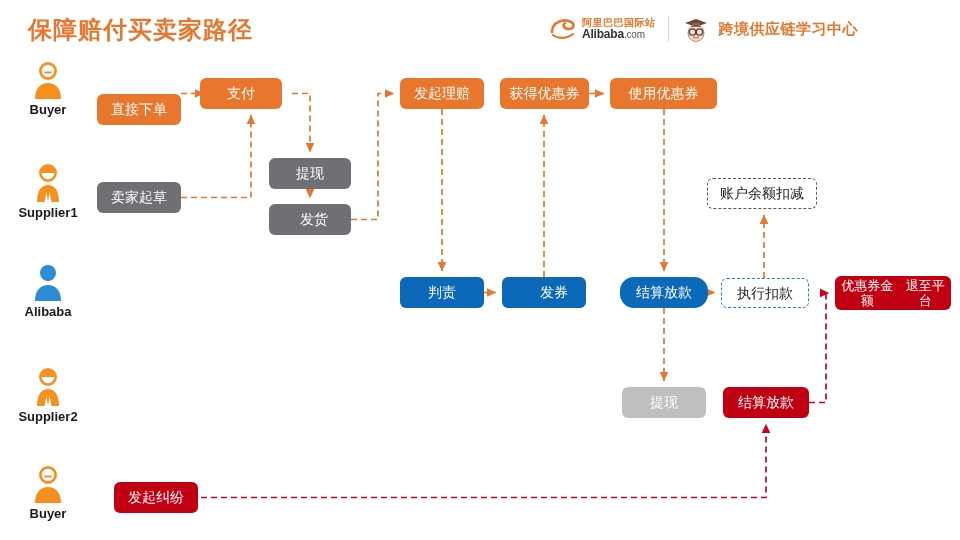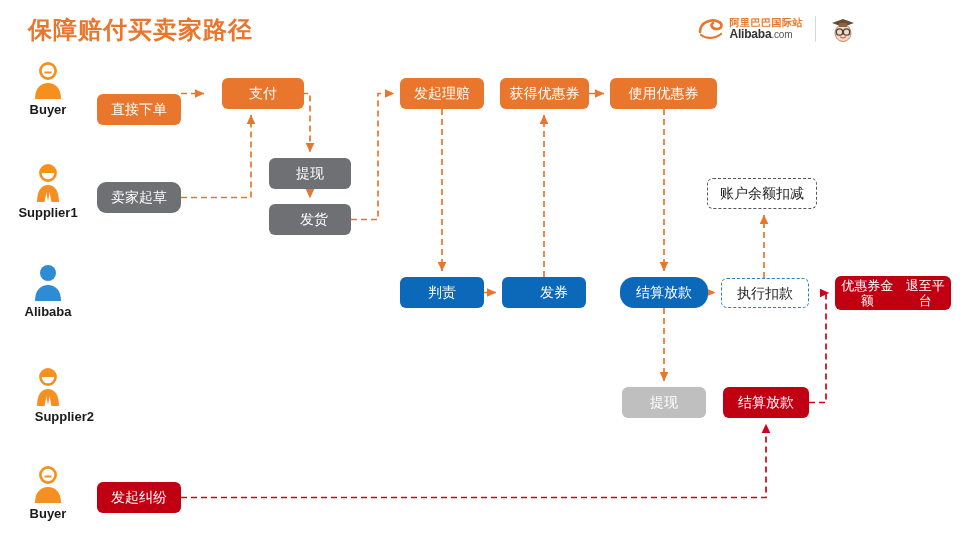--- a/index.html
+++ b/index.html
@@ -81,20 +81,21 @@
       <svg width="30" height="30" viewBox="0 0 30 30">
         <ellipse cx="15" cy="19" rx="8" ry="8.5" fill="#F6D9C4" stroke="#C08B63" stroke-width="1"></ellipse>
         <path d="M4 9 L15 5 L26 9 L15 13 Z" fill="#6B4A33"></path>
         <rect x="11" y="9" width="8" height="4" fill="#8B6343"></rect>
         <circle cx="11.5" cy="18" r="3.2" fill="none" stroke="#444" stroke-width="1.3"></circle>
         <circle cx="18.5" cy="18" r="3.2" fill="none" stroke="#444" stroke-width="1.3"></circle>
         <line x1="14.7" y1="18" x2="15.3" y2="18" stroke="#444" stroke-width="1.3"></line>
         <path d="M12.5 23 Q15 25 17.5 23" fill="none" stroke="#C0603C" stroke-width="1.2" stroke-linecap="round"></path>
       </svg>
     </div>
+    <div class="center-name">跨境供应链学习中心</div>
   </div>
 
   <div id="personas">
       <div class="persona" style="left: 2px; top: 60px;">
         <div class="ic">
           <svg width="38" height="40" viewBox="0 0 38 40">
             <circle cx="19" cy="11" r="7.6" fill="none" stroke="#F5901E" stroke-width="2.7"></circle>
             <line x1="15.5" y1="12.5" x2="22.5" y2="12.5" stroke="#F5901E" stroke-width="2"></line>
             <path d="M6 39 C6 28 11.8 23 19 23 C26.2 23 32 28 32 39 Z" fill="#F5901E"></path>
           </svg>
@@ -115,21 +116,21 @@
       </div>
       <div class="persona" style="left: 2px; top: 262px;">
         <div class="ic">
           <svg width="38" height="40" viewBox="0 0 38 40">
             <circle cx="19" cy="11" r="8" fill="#2E8BD6"></circle>
             <path d="M6 39 C6 28 11.8 23 19 23 C26.2 23 32 28 32 39 Z" fill="#2E8BD6"></path>
           </svg>
         </div>
         <div class="lbl">Alibaba</div>
       </div>
-      <div class="persona" style="left: 2px; top: 367px; text-align: right;">
+      <div class="persona" style="left: 2px; top: 367px;">
         <div class="ic">
           <svg width="38" height="40" viewBox="0 0 38 40">
             <circle cx="19" cy="10" r="7.6" fill="none" stroke="#F5901E" stroke-width="2.6"></circle>
             <path d="M19 3.5 a7 7 0 0 1 7 6.5 h-14 a7 7 0 0 1 7 -6.5" fill="#F5901E"></path>
             <path d="M8 39 C8 27 13 22 19 22 C25 22 30 27 30 39 Z" fill="#F5901E"></path>
             <path d="M19 22 L15.5 39 h7 Z" fill="#ffffff"></path>
             <path d="M19 22 L16.8 26 L19 38 L21.2 26 Z" fill="#F5901E"></path>
           </svg>
         </div>
         <div class="lbl">Supplier2</div>
@@ -184,34 +185,34 @@
       <path d="M664,308 V381" stroke="#E8762C" marker-end="url(#ar-o)"></path>
 
       <path d="M181,497.5 H766 V424" stroke="#D0021B" marker-end="url(#ar-r)"></path>
 
       <path d="M809,402.5 H826 V293 H829" stroke="#D0021B" marker-end="url(#ar-r)"></path>
     </g>
   </svg>
 
   <div id="nodes">
       <div class="node n-orange" style="left: 97px; top: 94px; width: 84px; height: 31px;">直接下单</div>
-      <div class="node n-orange" style="left: 222px; top: 78px; width: 82px; height: 31px; text-align: right;">支付</div>
+      <div class="node n-orange" style="left: 200px; top: 78px; width: 82px; height: 31px; text-align: right;">支付</div>
       <div class="node n-orange" style="left: 400px; top: 78px; width: 84px; height: 31px;">发起理赔</div>
       <div class="node n-orange" style="left: 500px; top: 78px; width: 89px; height: 31px;">获得优惠券</div>
       <div class="node n-orange" style="left: 610px; top: 78px; width: 107px; height: 31px;">使用优惠券</div>
-      <div class="node n-gray" style="left: 97px; top: 182px; width: 84px; height: 31px; border-radius: 9px;">卖家起草</div>
+      <div class="node n-gray" style="left: 97px; top: 182px; width: 84px; height: 31px;">卖家起草</div>
       <div class="node n-gray" style="left: 269px; top: 158px; width: 82px; height: 31px;">提现</div>
       <div class="node n-gray" style="left: 269px; top: 204px; width: 82px; height: 31px; padding-left: 8px;">发货</div>
       <div class="node n-blue" style="left: 400px; top: 277px; width: 84px; height: 31px;">判责</div>
       <div class="node n-blue" style="left: 502px; top: 277px; width: 84px; height: 31px; padding-left: 20px;">发券</div>
       <div class="node n-blue" style="left: 620px; top: 277px; width: 88px; height: 31px; border-radius: 14px;">结算放款</div>
       <div class="node n-dash-gray" style="left: 707px; top: 178px; width: 110px; height: 31px;">账户余额扣减</div>
       <div class="node n-dash-blue" style="left: 721px; top: 278px; width: 88px; height: 30px;">执行扣款</div>
       <div class="node n-red two-line" style="left: 835px; top: 276px; width: 116px; height: 34px;">
         <div>优惠券金额</div>
         <div>退至平台</div>
       </div>
       <div class="node n-gray-light" style="left: 622px; top: 387px; width: 84px; height: 31px;">提现</div>
       <div class="node n-red" style="left: 723px; top: 387px; width: 86px; height: 31px;">结算放款</div>
-      <div class="node n-red" style="left: 97px; top: 482px; width: 84px; height: 31px; text-align: right;">发起纠纷</div>
+      <div class="node n-red" style="left: 114px; top: 482px; width: 84px; height: 31px; text-align: right;">发起纠纷</div>
     </div>
 
 </div>
 
 </body></html>

